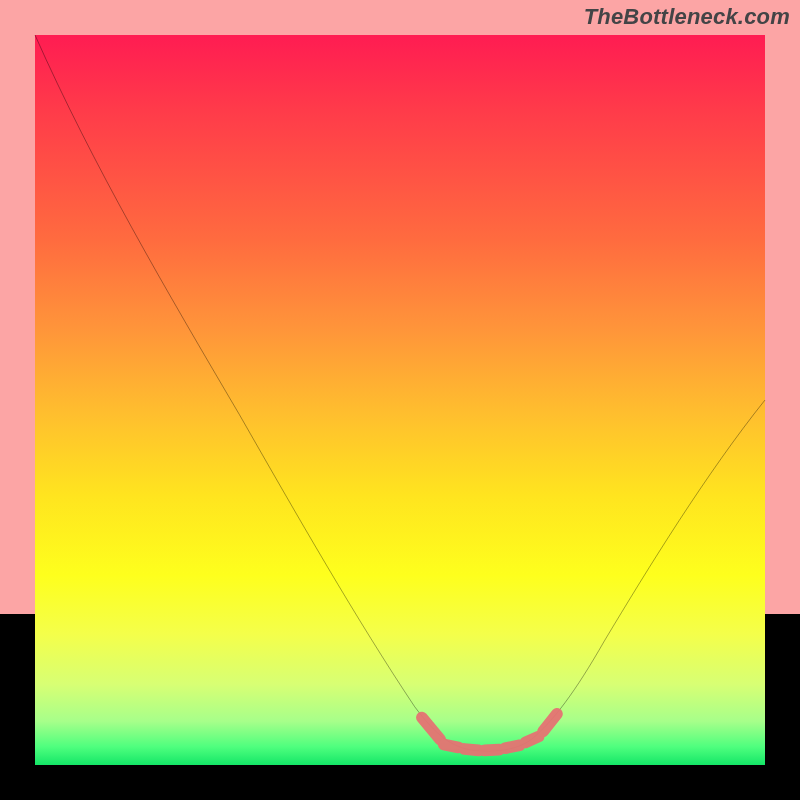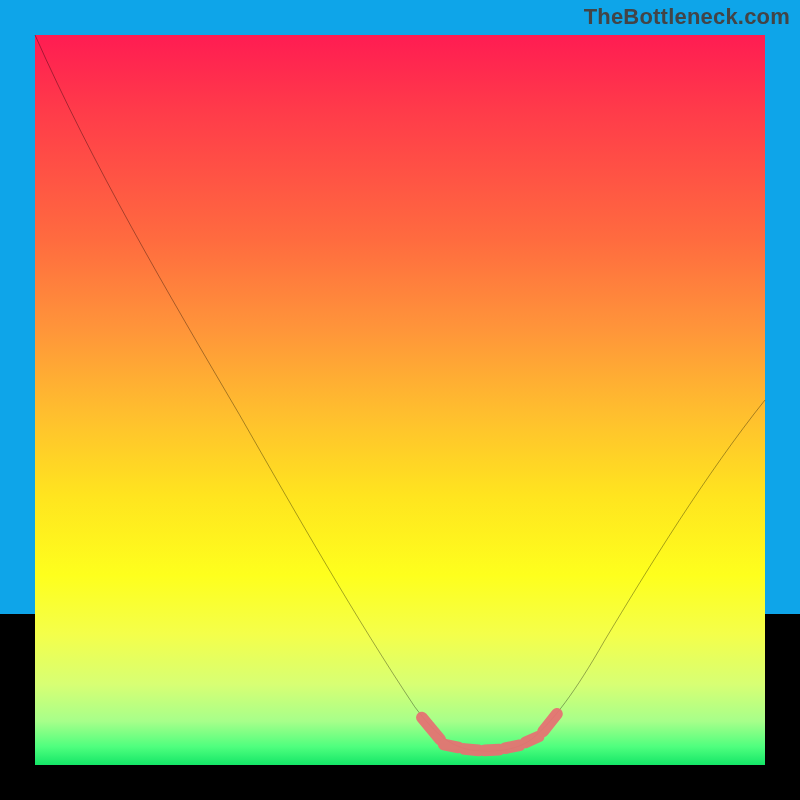--- a/index.html
+++ b/index.html
@@ -8,21 +8,22 @@
     width: 800px;
     height: 800px;
     background: #000;
     font-family: Arial, Helvetica, sans-serif;
     overflow: hidden;
   }
   .frame {
     position: relative;
     width: 800px;
     height: 614px;
-    background: #0ea5e9;
+    background: #fca5a5;
+    font-style: italic;
   }
   .watermark {
     position: absolute;
     top: 4px;
     right: 10px;
     color: #434446;
     font-size: 22px;
     font-weight: 600;
     letter-spacing: 0.2px;
     user-select: none;

